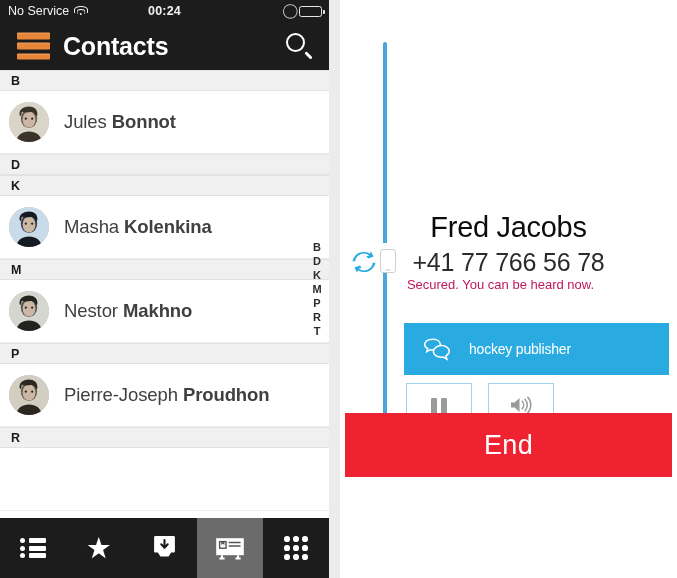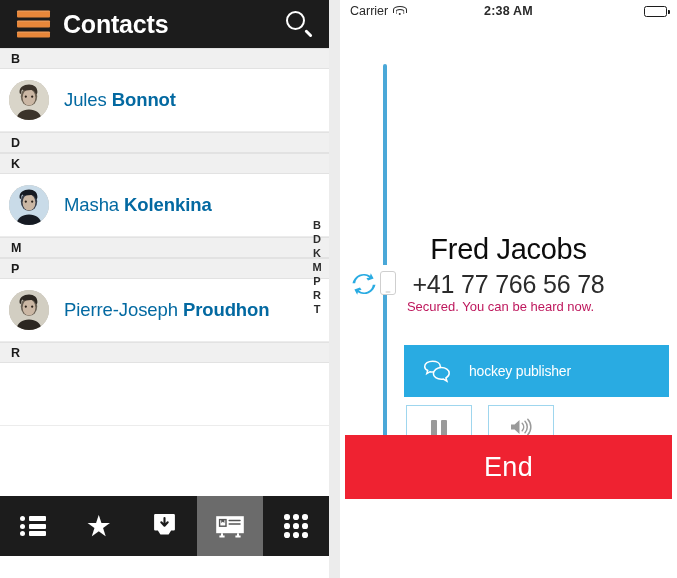--- a/index.html
+++ b/index.html
@@ -51,21 +51,21 @@
   }
   .contact-row{
     height:63px;display:flex;align-items:center;padding-left:9px;background:#fff;
     border-bottom:1px solid #ececec;box-sizing:border-box;
   }
   .avatar{
     width:40px;height:40px;border-radius:50%;flex:0 0 40px;overflow:hidden;position:relative;
     background:#cfcabf;box-shadow:0 0 0 1px rgba(0,0,0,.07) inset;
   }
   .avatar .face{position:absolute;inset:0;}
-  .c-name{margin-left:15px;font-size:18.5px;color:#0369a1;letter-spacing:-.1px;white-space:nowrap;}
+  .c-name{margin-left:15px;font-size:18.5px;color:#404040;letter-spacing:-.1px;white-space:nowrap;}
   .c-name b{font-weight:bold;}
   .c-name span.first{font-weight:400;}
 
   .index-bar{
     position:absolute;right:4px;top:172px;width:16px;
     display:flex;flex-direction:column;align-items:center;gap:3px;z-index:5;
   }
   .index-bar div{font-size:11px;font-weight:bold;color:#2b2b2b;line-height:11px;}
 
   .tabbar{
@@ -136,20 +136,35 @@
   }
   .end-btn span{color:#fff;font-size:27px;font-weight:300;letter-spacing:.3px;}
 </style>
 </head>
 <body>
 
 <div class="stage">
 
   <div class="phone-left">
 
+    <div class="statusbar">
+      <div class="sb-left">
+        <span>No Service</span>
+        <span class="wifi-ico">
+            <i></i>
+            <i></i>
+            <i></i>
+          </span>
+      </div>
+      <div class="sb-center">00:24</div>
+      <div class="sb-right">
+        <span class="bt-ico">⃝</span>
+        <span class="battery"><span class="fill" id="batL" style="width: 62%;"></span></span>
+      </div>
+    </div>
 
     <div class="navbar">
       <div class="hamburger">
         <span></span>
           <span></span>
           <span></span>
       </div>
       <div class="nav-title">Contacts</div>
       <div class="search-btn">
         <span class="ring"></span>
@@ -184,20 +199,34 @@
                 <ellipse cx="20" cy="17.5" rx="6.4" ry="8" fill="#cbb7a4"></ellipse>
                 <path d="M20 4.5c5.2 0 8.4 3 8.4 7.2 0 1.6-.6 2.6-1.3 2.2-.9-.5-1.2-3-3.2-3.6-2.5-.8-5.9.6-8.2.2-1.9-.3-2.3-1.2-2.8-.6-.6.8-.5 3.3-1.2 3.9-.6.5-1.2-.6-1.2-2.1C10.5 7.5 14.6 4.5 20 4.5z" fill="#161a22"></path>
                 <path d="M7 40c1.4-7 6.2-10.4 13-10.4S31.6 33 33 40z" fill="#161a22"></path>
                 <ellipse cx="16.8" cy="16.6" rx="1.05" ry="1.2" fill="#2a2018"></ellipse>
                 <ellipse cx="23.2" cy="16.6" rx="1.05" ry="1.2" fill="#2a2018"></ellipse>
               </svg>
             </div>
             <div class="c-name"><span class="first">Masha </span><b>Kolenkina</b></div>
           </div>
           <div class="sec-head">M</div>
+          <div class="contact-row">
+            <div class="avatar">
+              <svg viewBox="0 0 40 40" width="40" height="40" class="face">
+                <rect width="40" height="40" fill="#d6d6d0"></rect>
+                <ellipse cx="20" cy="16.5" rx="8.2" ry="9.6" fill="#575750"></ellipse>
+                <ellipse cx="20" cy="17.5" rx="6.4" ry="8" fill="#cbb7a4"></ellipse>
+                <path d="M20 4.5c5.2 0 8.4 3 8.4 7.2 0 1.6-.6 2.6-1.3 2.2-.9-.5-1.2-3-3.2-3.6-2.5-.8-5.9.6-8.2.2-1.9-.3-2.3-1.2-2.8-.6-.6.8-.5 3.3-1.2 3.9-.6.5-1.2-.6-1.2-2.1C10.5 7.5 14.6 4.5 20 4.5z" fill="#22221e"></path>
+                <path d="M7 40c1.4-7 6.2-10.4 13-10.4S31.6 33 33 40z" fill="#22221e"></path>
+                <ellipse cx="16.8" cy="16.6" rx="1.05" ry="1.2" fill="#2a2018"></ellipse>
+                <ellipse cx="23.2" cy="16.6" rx="1.05" ry="1.2" fill="#2a2018"></ellipse>
+              </svg>
+            </div>
+            <div class="c-name"><span class="first">Nestor </span><b>Makhno</b></div>
+          </div>
           <div class="sec-head">P</div>
           <div class="contact-row">
             <div class="avatar">
               <svg viewBox="0 0 40 40" width="40" height="40" class="face">
                 <rect width="40" height="40" fill="#d2cec2"></rect>
                 <ellipse cx="20" cy="16.5" rx="8.2" ry="9.6" fill="#6a6054"></ellipse>
                 <ellipse cx="20" cy="17.5" rx="6.4" ry="8" fill="#cbb7a4"></ellipse>
                 <path d="M20 4.5c5.2 0 8.4 3 8.4 7.2 0 1.6-.6 2.6-1.3 2.2-.9-.5-1.2-3-3.2-3.6-2.5-.8-5.9.6-8.2.2-1.9-.3-2.3-1.2-2.8-.6-.6.8-.5 3.3-1.2 3.9-.6.5-1.2-.6-1.2-2.1C10.5 7.5 14.6 4.5 20 4.5z" fill="#2c2721"></path>
                 <path d="M7 40c1.4-7 6.2-10.4 13-10.4S31.6 33 33 40z" fill="#2c2721"></path>
                 <ellipse cx="16.8" cy="16.6" rx="1.05" ry="1.2" fill="#2a2018"></ellipse>
@@ -263,34 +292,20 @@
             <i></i>
           </span>
         </div>
       </div>
   </div>
 
   <div class="gutter"></div>
 
   <div class="phone-right">
 
-    <div class="statusbar statusbar-light">
-      <div class="sb-left">
-        <span>Carrier</span>
-        <span class="wifi-ico wifi-dark">
-            <i></i>
-            <i></i>
-            <i></i>
-          </span>
-      </div>
-      <div class="sb-center">2:38 AM</div>
-      <div class="sb-right">
-        <span class="battery battery-dark"><span class="fill" id="batR" style="width: 100%;"></span></span>
-      </div>
-    </div>
 
     <div class="call-body">
 
       <div class="timeline"></div>
       <div class="timeline-gap"></div>
 
       <div class="sync-ico">
         <svg viewBox="0 0 26 26" width="26" height="26">
           <path d="M4.2 12.2a8.6 8.6 0 0 1 14.2-5.4l-3 .2 1.6 2.6 5.6-2.1-2.8-5.2-.7 2.4A11.6 11.6 0 0 0 1.5 12.2z" fill="#29ABE2"></path>
           <path d="M21.8 13.8a8.6 8.6 0 0 1-14.2 5.4l3-.2-1.6-2.6-5.6 2.1 2.8 5.2.7-2.4a11.6 11.6 0 0 0 17.6-7.5z" fill="#29ABE2"></path>

